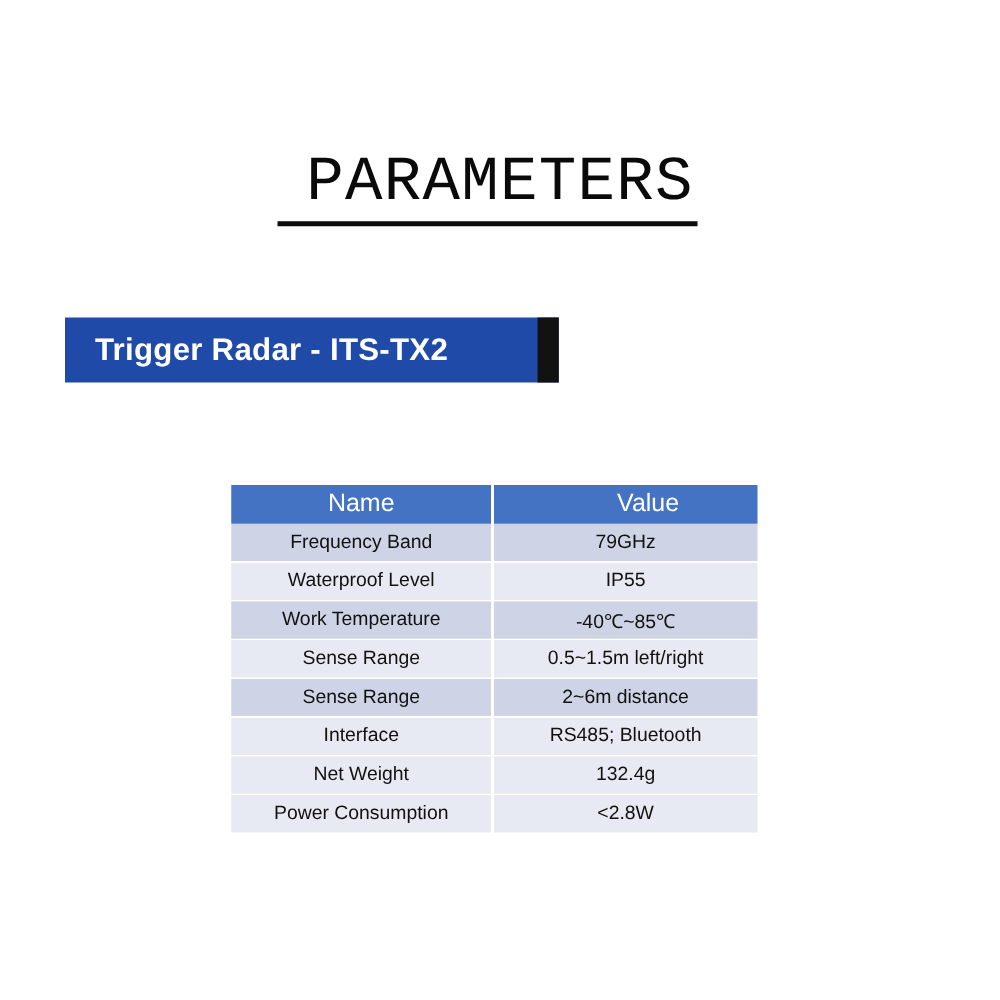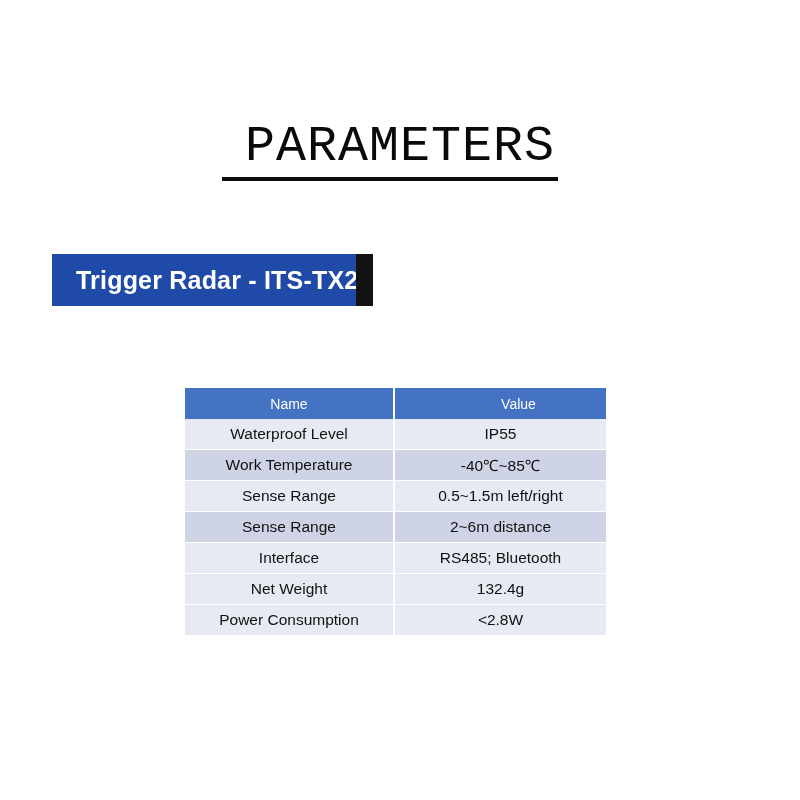--- a/index.html
+++ b/index.html
@@ -45,21 +45,21 @@
     width: 336px;
     height: 4px;
     background: #0d0d0d;
   }
 
   
   .banner {
     position: absolute;
     left: 52px;
     top: 254px;
-    width: 321px;
+    width: 395px;
     height: 52px;
     background: #1f4aa8;
     box-sizing: border-box;
   }
   .banner-label {
     position: absolute;
     left: 24px;
     top: 0;
     height: 52px;
     display: flex;
@@ -100,21 +100,21 @@
     font-size: 15.5px;
     color: #111111;
     border: none;
     overflow: hidden;
     white-space: nowrap;
   }
 
   .spec-table thead th {
     background: #4573c4;
     color: #ffffff;
-    font-size: 14px;
+    font-size: 20px;
     font-weight: 400;
     height: 31px;
     border-right: 2px solid #ffffff;
   }
   .spec-table thead th:last-child { border-right: none; padding-left: 40px; }
 
   .spec-table tbody td {
     border-right: 2px solid #ffffff;
     border-bottom: 1px solid #ffffff;
   }
@@ -143,20 +143,24 @@
       <col class="col-name">
       <col class="col-value">
     </colgroup>
     <thead>
       <tr>
         <th>Name</th>
         <th>Value</th>
       </tr>
     </thead>
     <tbody id="spec-body">
+        <tr class="shade-dark">
+          <td>Frequency Band</td>
+          <td>79GHz</td>
+        </tr>
         <tr class="shade-light">
           <td>Waterproof Level</td>
           <td>IP55</td>
         </tr>
         <tr class="shade-dark">
           <td>Work Temperature</td>
           <td>-40℃~85℃</td>
         </tr>
         <tr class="shade-light">
           <td>Sense Range</td>

